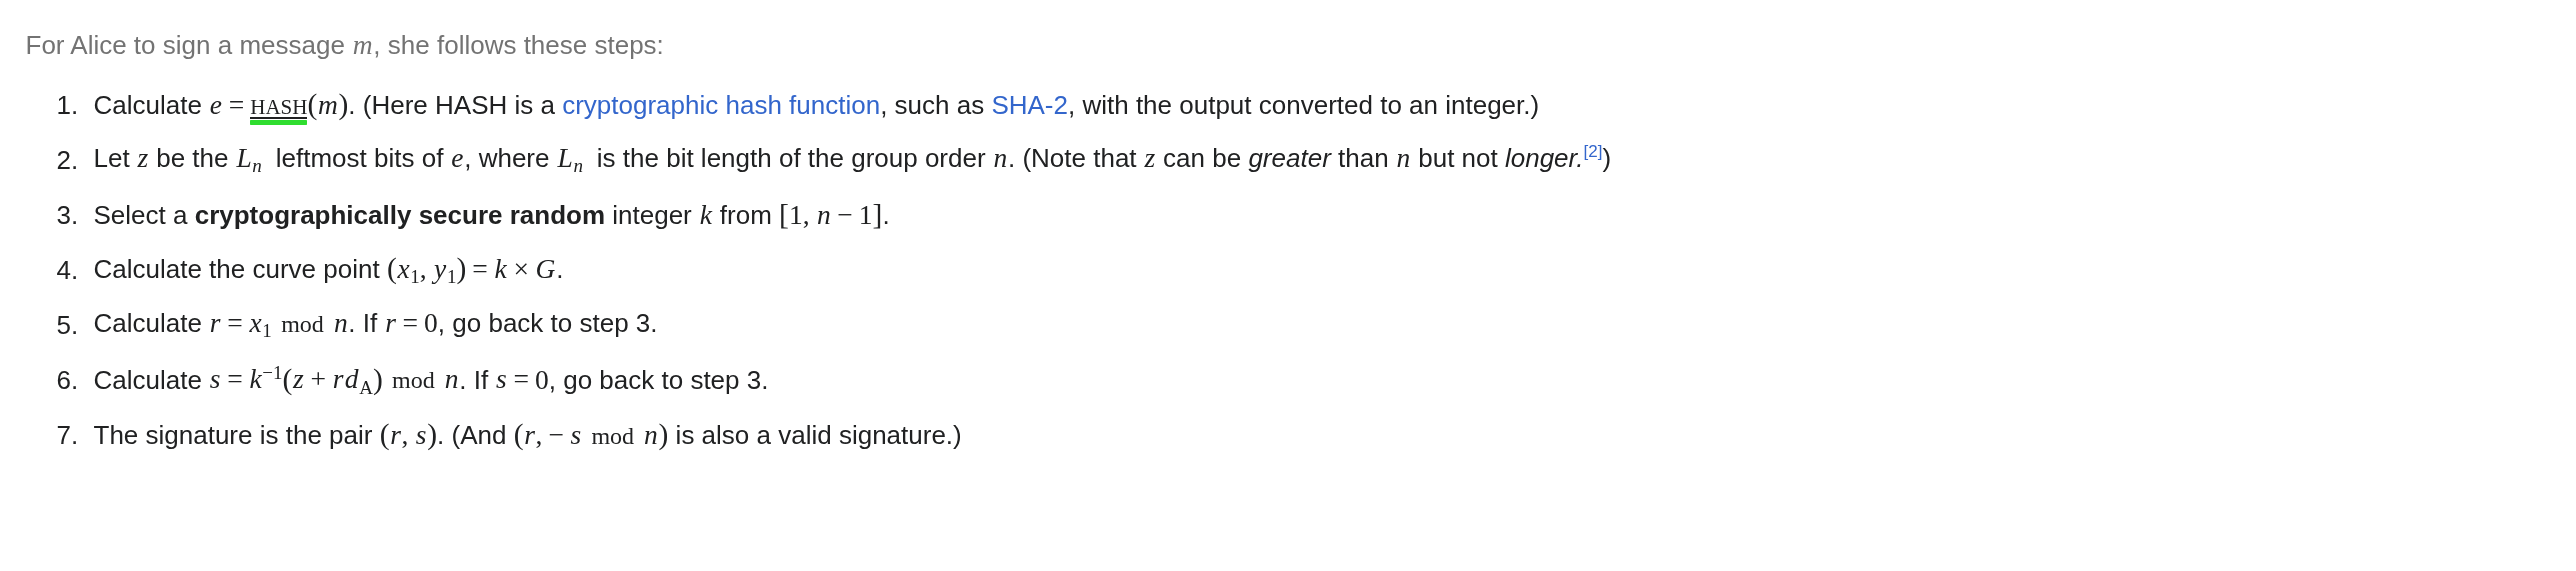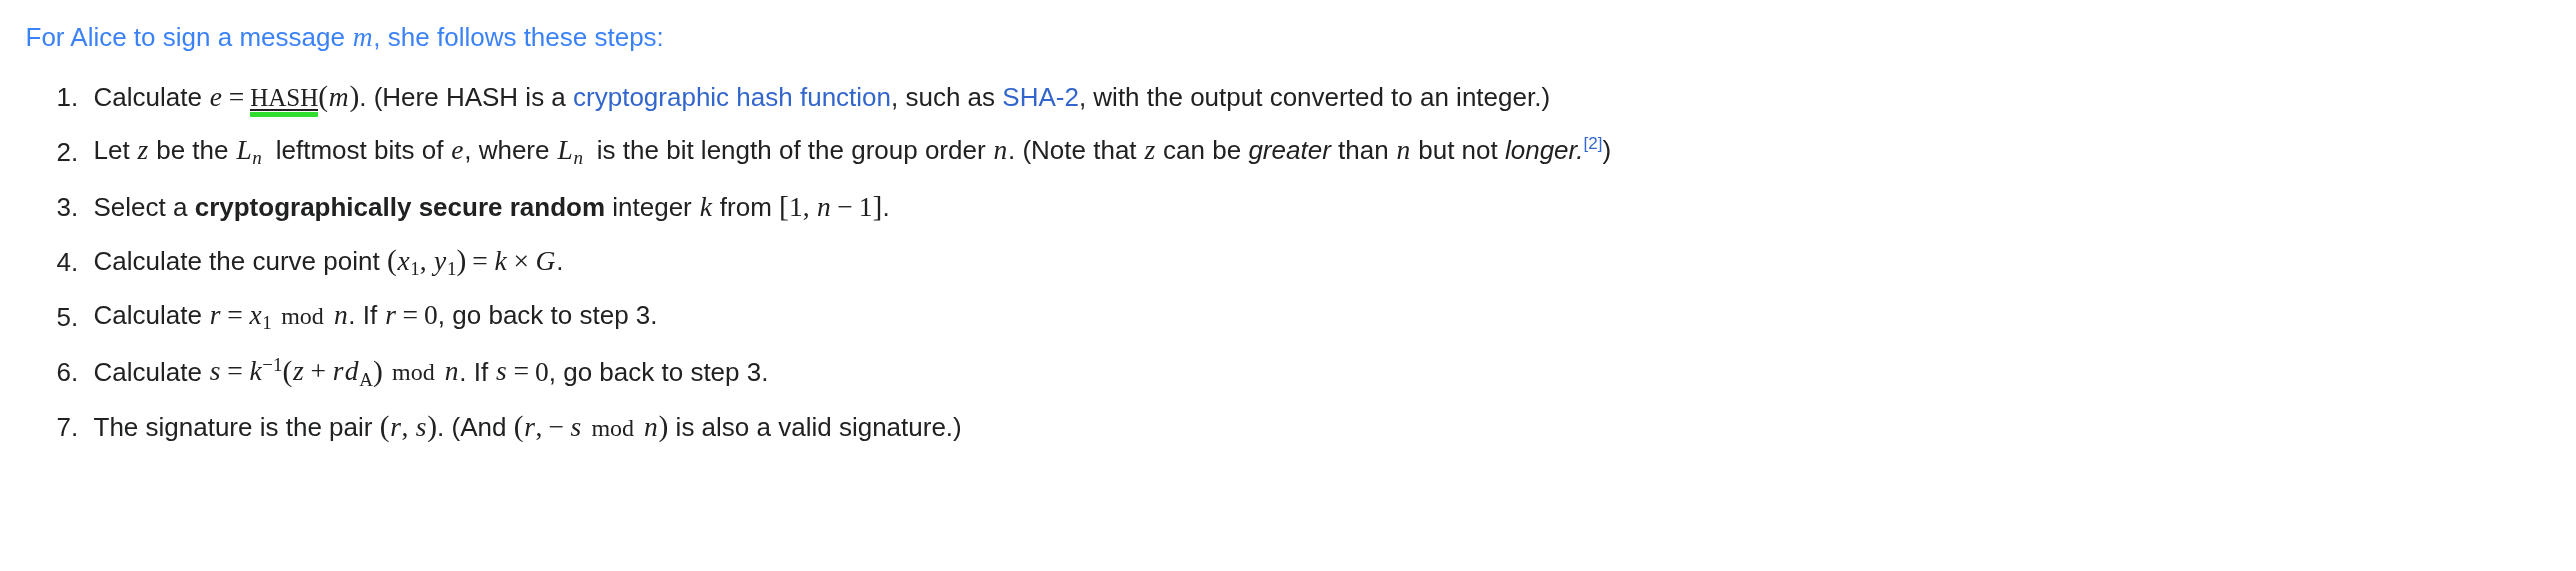--- a/index.html
+++ b/index.html
@@ -21,23 +21,23 @@
     width: 2576px;
     height: 572px;
     background: #ffffff;
     box-sizing: border-box;
     padding: 20px 0 0 25.5px;
   }
 
   .intro {
     font-size: 26px;
     line-height: 1.2;
-    color: #3b82f6;
+    color: #737373;
     white-space: nowrap;
-    margin: 0 0 16px 0;
+    margin: 8px 0 16px 0;
   }
 
   ol.steps {
     list-style: none;
     margin: 0;
     padding: 0;
   }
 
   ol.steps > li {
     font-size: 26px;
@@ -111,21 +111,21 @@
     font-size: 19px;
     vertical-align: 0.50em;
   }
 
   
   .hash-wrap {
     position: relative;
     display: inline-block;
     font-family: "Liberation Serif", "DejaVu Serif", serif;
     font-style: normal;
-    font-size: 25px;
+    font-size: 21px;
     letter-spacing: 0px;
     padding-bottom: 1.3px;
   }
   .hash-rule {
     position: absolute;
     left: 0;
     right: 0;
     bottom: 0.7px;
     height: 1.3px;
     background: #202122;

